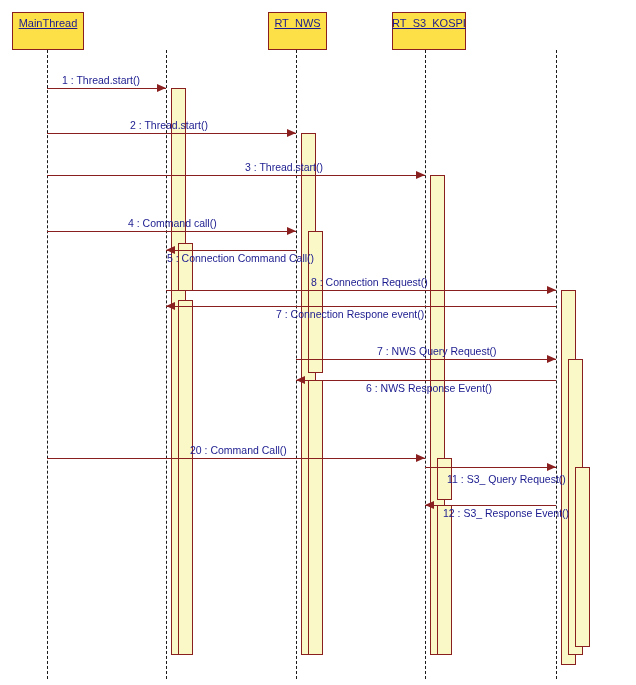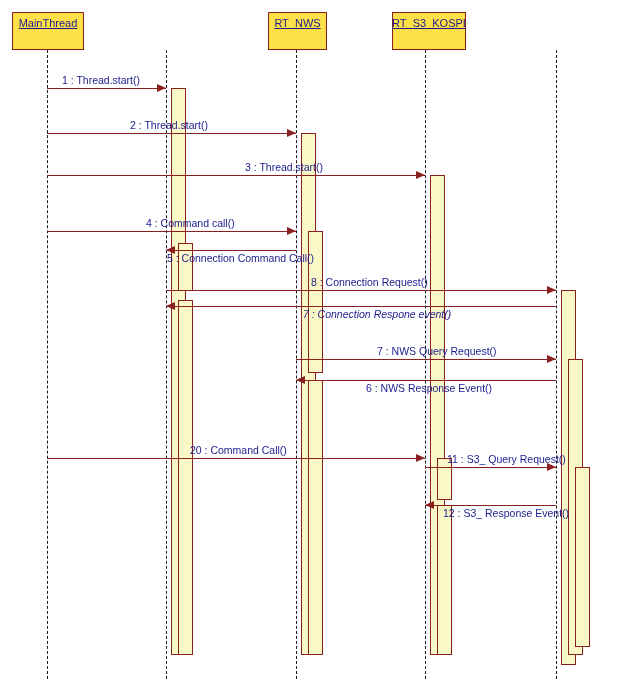--- a/index.html
+++ b/index.html
@@ -115,55 +115,55 @@
       <div class="label above" style="left: 83px;">2 : Thread.start()</div>
     </div>
     <div class="msg to-right" style="left: 47px; top: 175px; width: 378px;">
       <div class="line" style="width: 378px;"></div>
       <div class="head" style="left: 369px;"></div>
       <div class="label above" style="left: 154px; margin-left: 44px;">3 : Thread.start()</div>
     </div>
     <div class="msg to-right" style="left: 47px; top: 231px; width: 249px;">
       <div class="line" style="width: 249px;"></div>
       <div class="head" style="left: 240px;"></div>
-      <div class="label above" style="left: 99px;">4 : Command call()</div>
+      <div class="label above" style="left: 81px;">4 : Command call()</div>
     </div>
     <div class="msg to-left" style="left: 166px; top: 250px; width: 130px;">
       <div class="line" style="width: 130px;"></div>
       <div class="head" style="left: 0px;"></div>
       <div class="label below" style="left: 1px; text-align: right;">5 : Connection Command Call()</div>
     </div>
     <div class="msg to-right" style="left: 166px; top: 290px; width: 390px;">
       <div class="line" style="width: 390px;"></div>
       <div class="head" style="left: 381px;"></div>
       <div class="label above" style="left: 145px;">8 : Connection Request()</div>
     </div>
     <div class="msg to-left" style="left: 166px; top: 306px; width: 390px;">
       <div class="line" style="width: 390px;"></div>
       <div class="head" style="left: 0px;"></div>
-      <div class="label below" style="left: 137px; font-style: italic;">7 : Connection Respone event()</div>
+      <div class="label below" style="left: 110px;">7 : Connection Respone event()</div>
     </div>
     <div class="msg to-right" style="left: 296px; top: 359px; width: 260px;">
       <div class="line" style="width: 260px;"></div>
       <div class="head" style="left: 251px;"></div>
       <div class="label above" style="left: 81px;">7 : NWS Query Request()</div>
     </div>
     <div class="msg to-left" style="left: 296px; top: 380px; width: 260px;">
       <div class="line" style="width: 260px;"></div>
       <div class="head" style="left: 0px;"></div>
       <div class="label below" style="left: 70px;">6 : NWS Response Event()</div>
     </div>
     <div class="msg to-right" style="left: 47px; top: 458px; width: 378px;">
       <div class="line" style="width: 378px;"></div>
       <div class="head" style="left: 369px;"></div>
       <div class="label above" style="left: 143px;">20 : Command Call()</div>
     </div>
     <div class="msg to-right" style="left: 425px; top: 467px; width: 131px;">
       <div class="line" style="width: 131px;"></div>
       <div class="head" style="left: 122px;"></div>
-      <div class="label above" style="left: 22px;">11 : S3_ Query Request()</div>
+      <div class="label above" style="left: 22px; margin-top: 20px;">11 : S3_ Query Request()</div>
     </div>
     <div class="msg to-left" style="left: 425px; top: 505px; width: 131px;">
       <div class="line" style="width: 131px;"></div>
       <div class="head" style="left: 0px;"></div>
       <div class="label below" style="left: 18px;">12 : S3_ Response Event()</div>
     </div>
   </div>
 
 </body></html>

